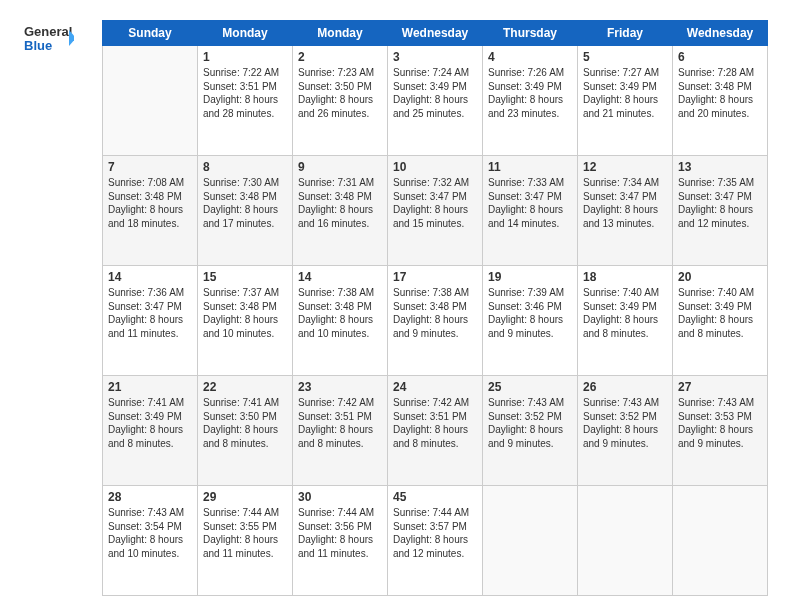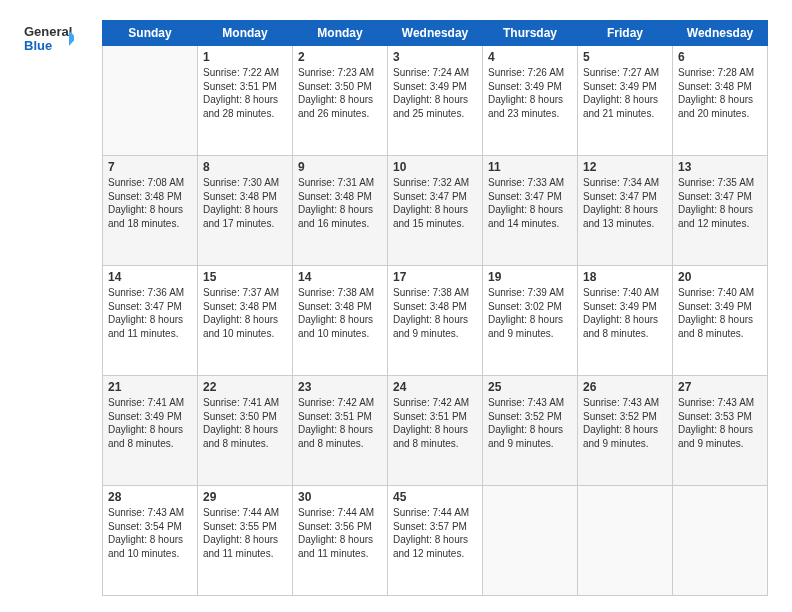--- a/index.html
+++ b/index.html
@@ -243,21 +243,21 @@
           <td>
             <span class="day-num">17</span>
             <div class="day-info" style="white-space: pre-line;">Sunrise: 7:38 AM
 Sunset: 3:48 PM
 Daylight: 8 hours
 and 9 minutes.</div>
           </td>
           <td>
             <span class="day-num">19</span>
             <div class="day-info" style="white-space: pre-line;">Sunrise: 7:39 AM
-Sunset: 3:02 PM
+Sunset: 3:46 PM
 Daylight: 8 hours
 and 9 minutes.</div>
           </td>
           <td>
             <span class="day-num">18</span>
             <div class="day-info" style="white-space: pre-line;">Sunrise: 7:40 AM
 Sunset: 3:49 PM
 Daylight: 8 hours
 and 8 minutes.</div>
           </td>

